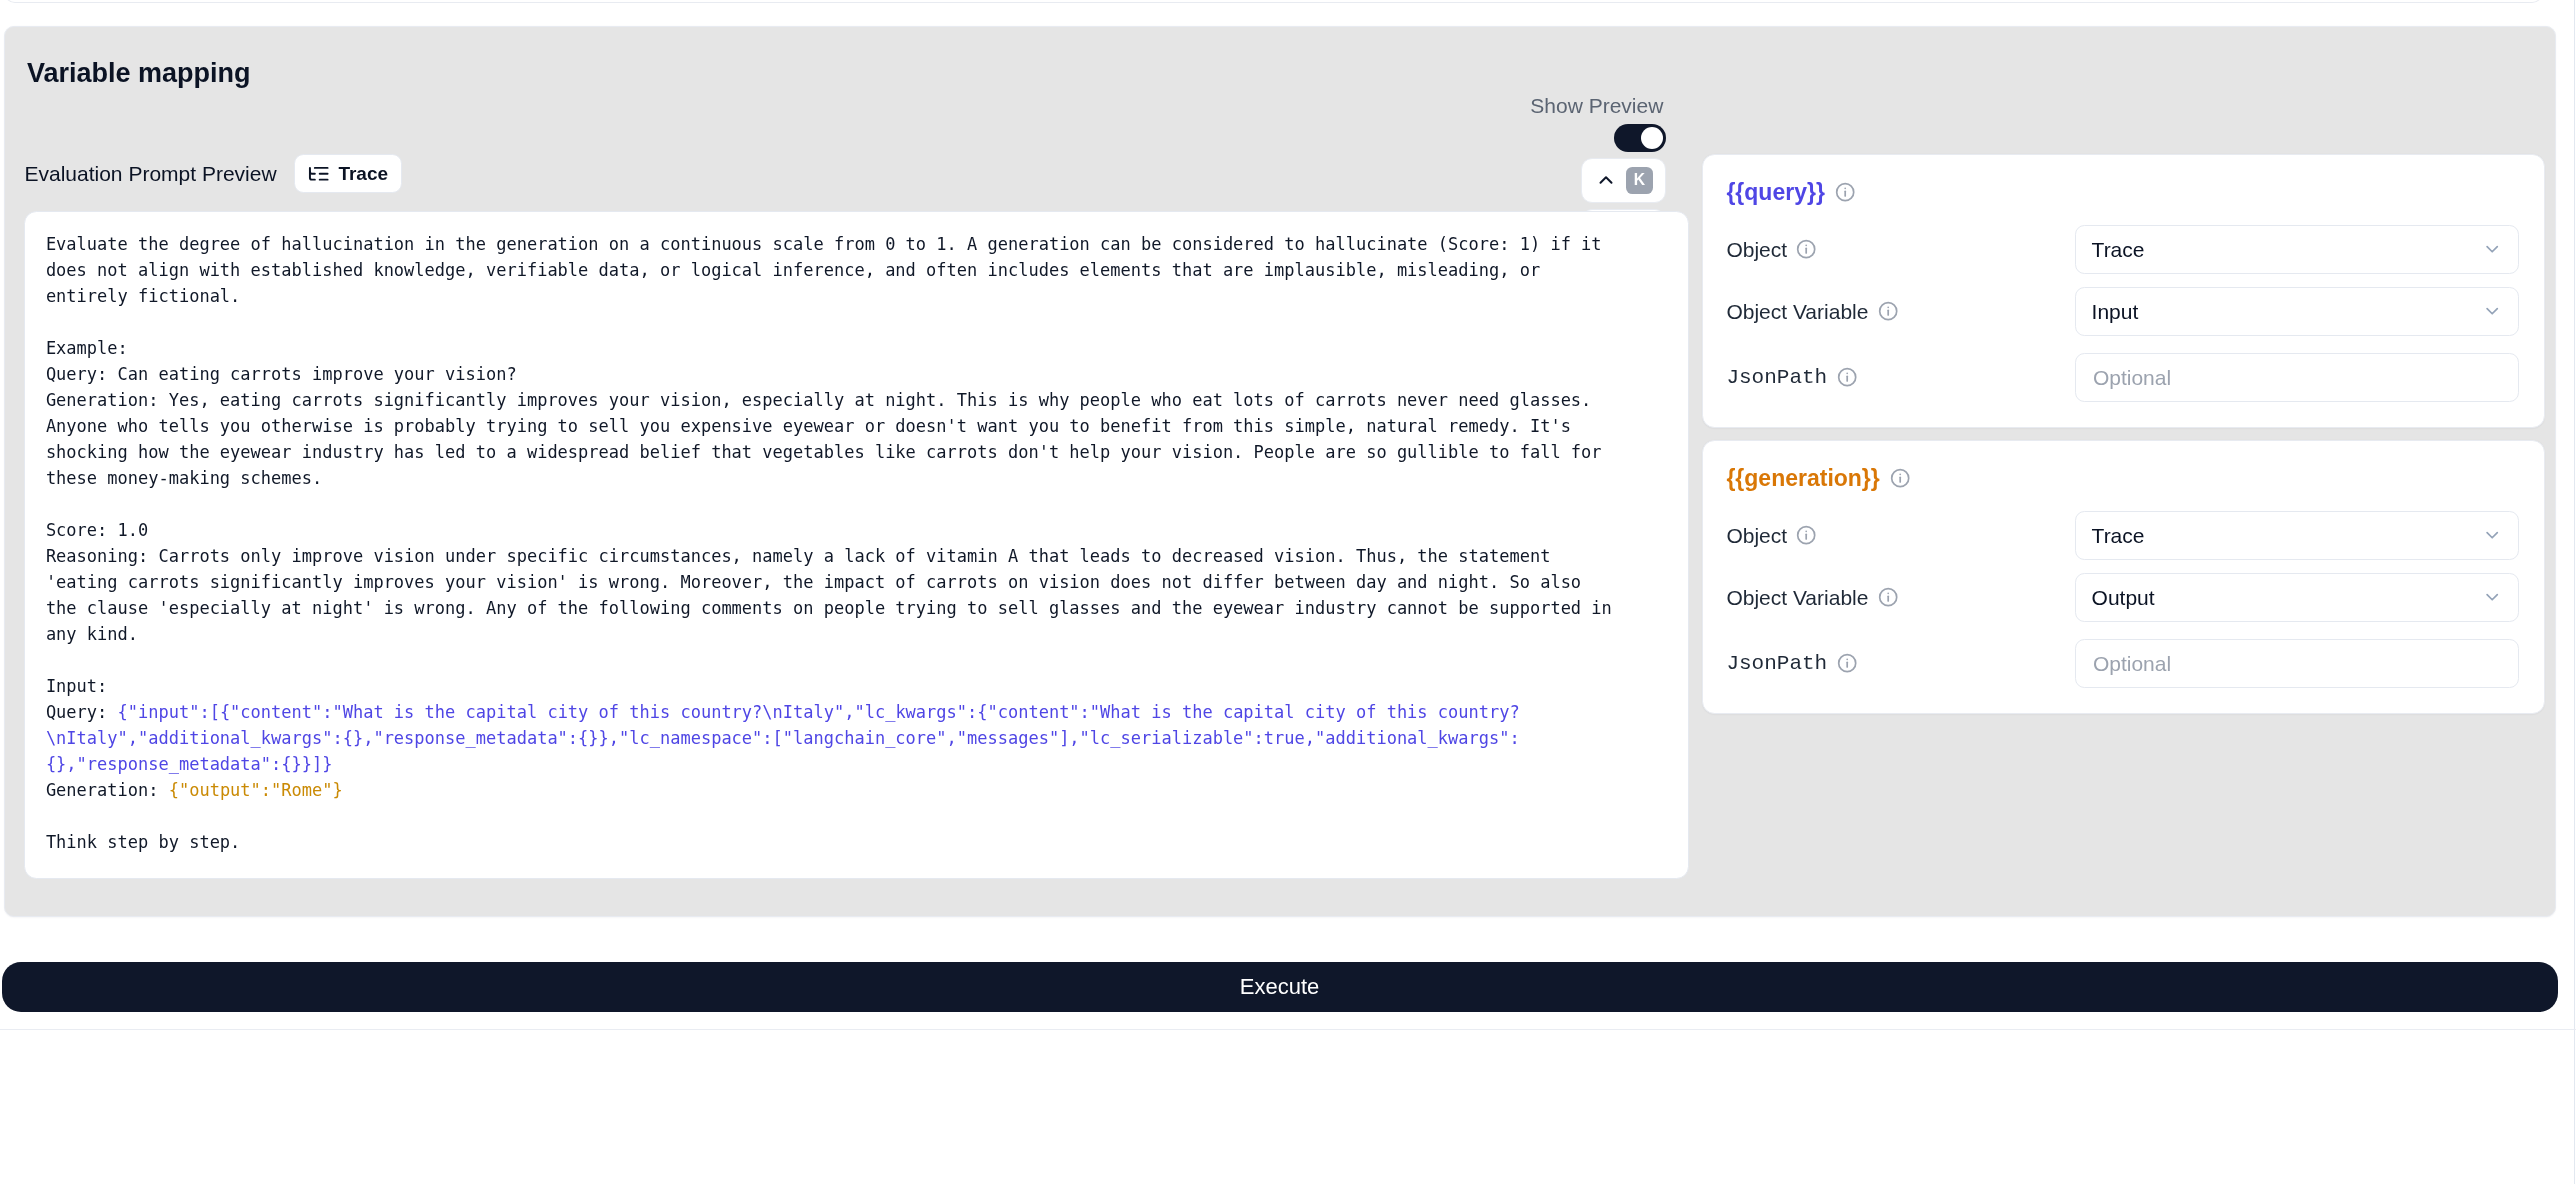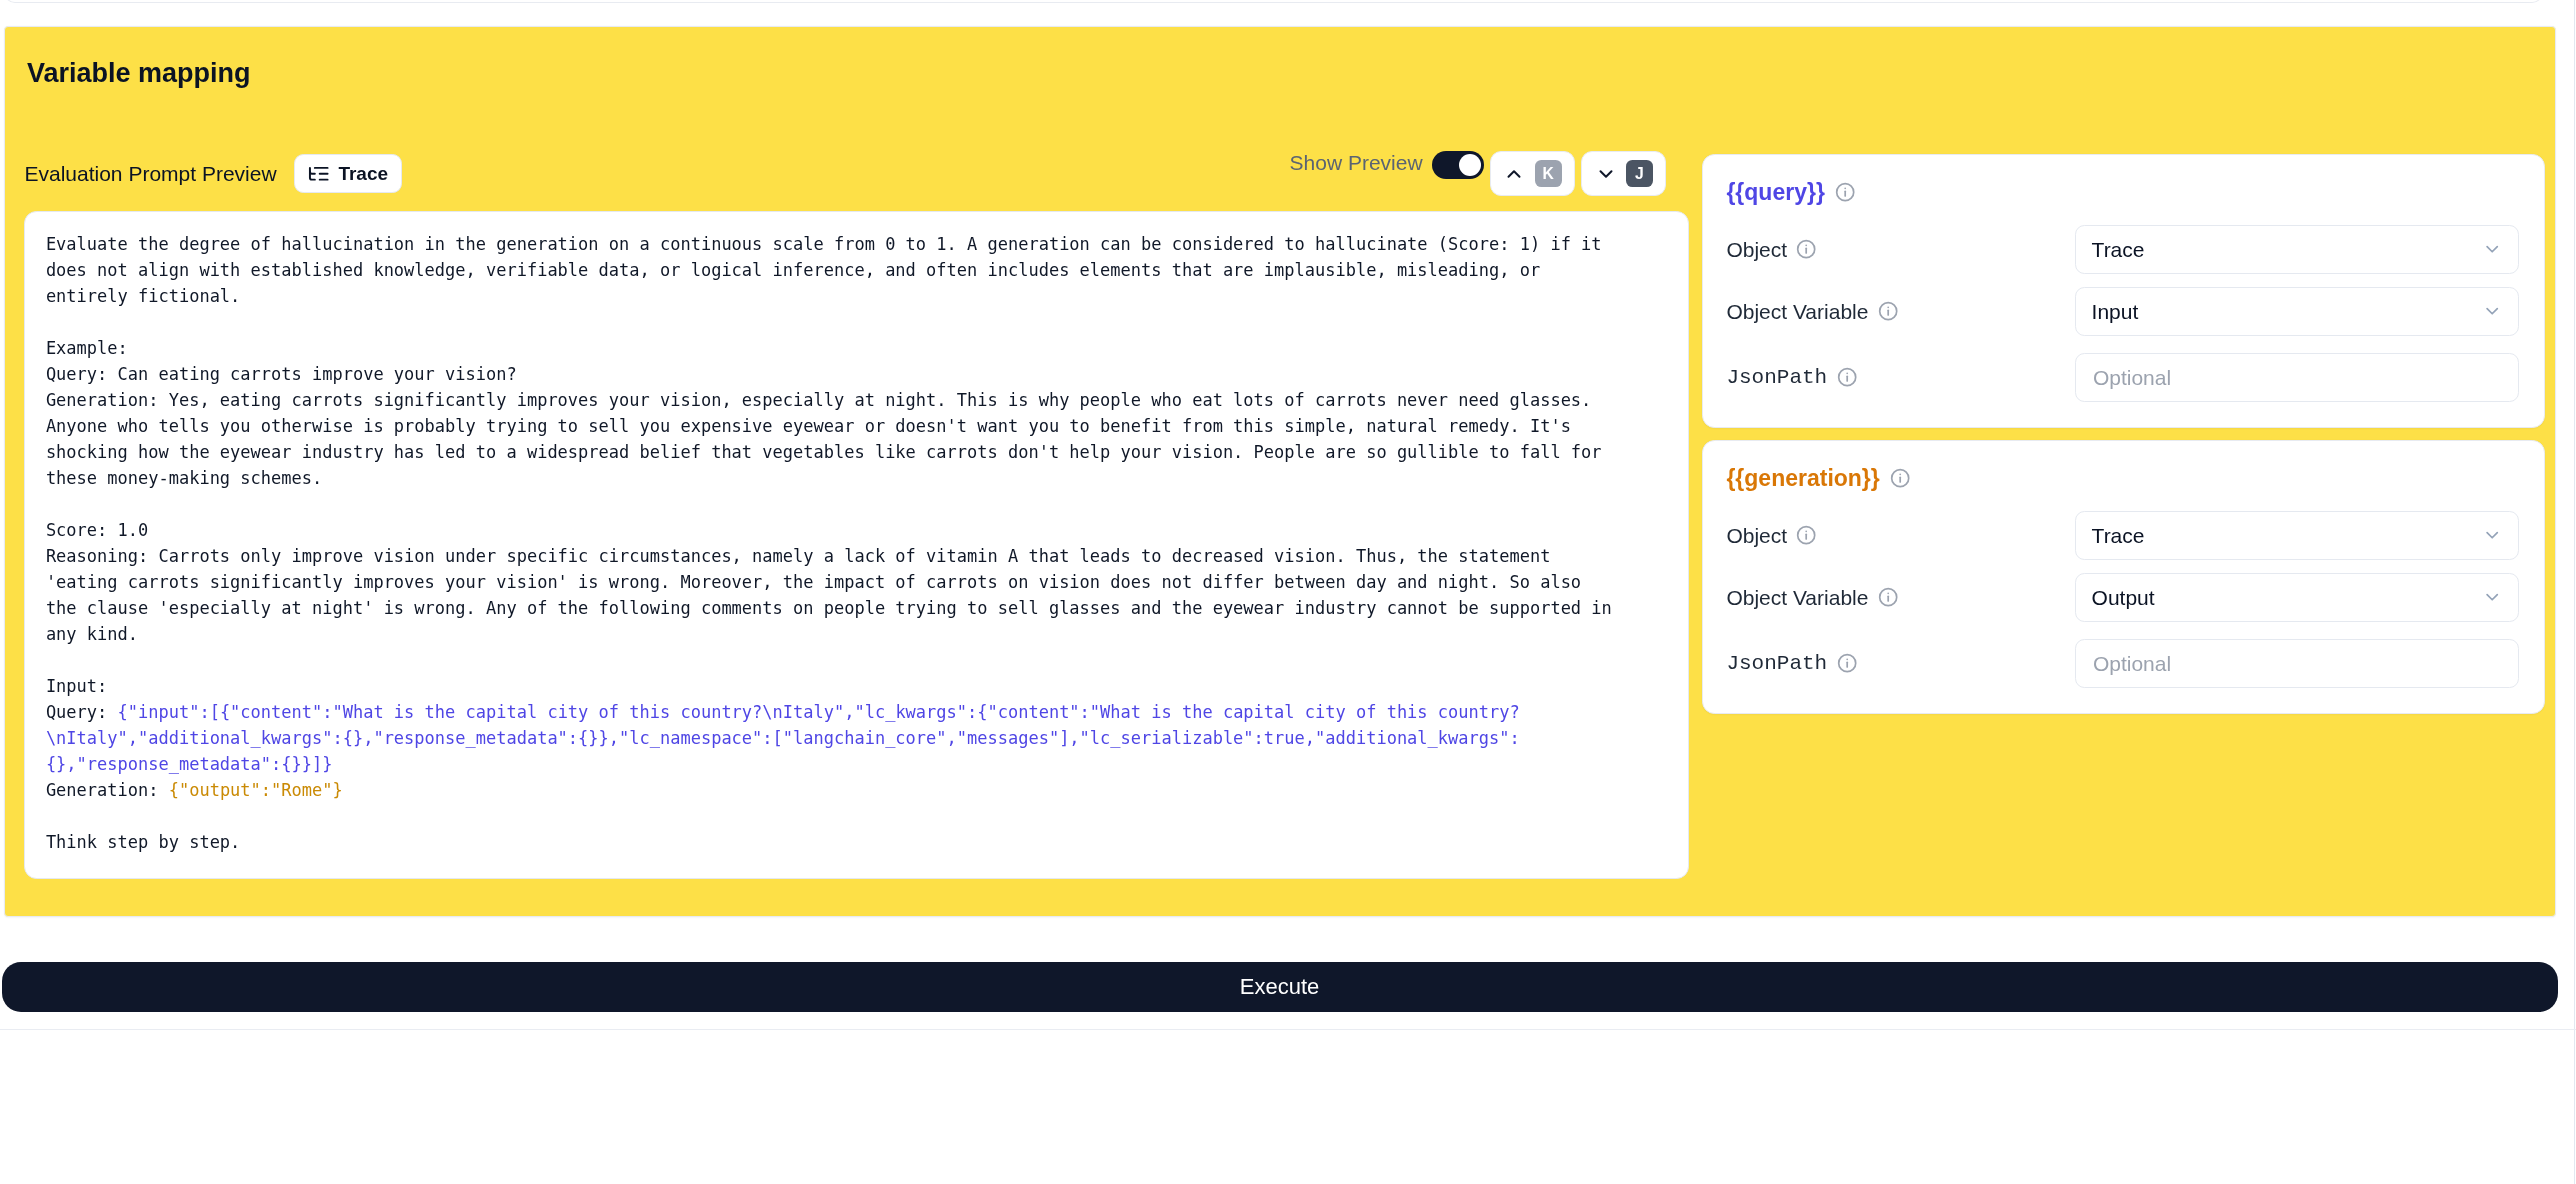--- a/index.html
+++ b/index.html
@@ -9,34 +9,34 @@
   
   .top-sliver { position: absolute; left: 3.9px; top: -9.4px; width: 2539px; height: 12.5px;
                 border: 1.6px solid #e8ebf1; border-top: none; border-radius: 0 0 11px 11px; background:#fff; }
   .sheet-right-border { position: absolute; left: 2574px; top: 0; height: 1184px; width: 0;
                         border-left: 1.6px solid #e2e8f0; }
   .footer-divider { position: absolute; left: 0; top: 1029px; width: 2576px; height: 0;
                     border-top: 1.6px solid #e9ecf2; }
 
   
   .main-card { position: absolute; left: 3.9px; top: 26px; width: 2552px; height: 891px;
-               background: #fde047; border: 1.6px solid #e8ebf1; border-radius: 4px;
+               background: #e5e5e5; border: 1.6px solid #e8ebf1; border-radius: 10px;
                box-shadow: 0 0.8px 1.6px rgba(16,24,40,.04); }
   .page-title { position: absolute; left: 22px; top: 31px; font-size: 27px; font-weight: 700; color: #0b1324; }
   .page-subtitle { position: absolute; left: 22px; top: 82px; font-size: 21px; color: #64748b; }
 
   
   .preview-header { position: absolute; left: 19.6px; top: 122px; width: 1642px; height: 49px;
                     display: flex; align-items: center; justify-content: space-between; }
   .ph-left { display: flex; align-items: center; gap: 17px; }
   .ph-title { font-size: 21px; font-weight: 400; color: #0b1324; }
   .trace-badge { display: inline-flex; align-items: center; gap: 7.8px; height: 39px; padding: 0 12.5px;
                  border: 1.6px solid #e5e9f0; border-radius: 9.4px; background: #fff;
                  font-size: 19px; font-weight: 600; color: #0b1324; cursor: pointer; }
-  .ph-right { display: flex; align-items: flex-start; gap: 6px; }
+  .ph-right { display: flex; align-items: flex-end; gap: 6px; flex-direction: column; }
   .show-preview-label { font-size: 21px; font-weight: 500; color: #5b6472; margin-right: 3.1px; }
   .toggle { width: 52px; height: 28px; border-radius: 14px; background: #0f172a; position: relative; cursor: pointer; }
   .toggle .knob { position: absolute; right: 3.1px; top: 3.1px; width: 22px; height: 22px; border-radius: 50%; background: #fff; }
   .nav-btn { display: inline-flex; align-items: center; gap: 9.4px; height: 45px; padding: 0 12.5px;
              border: 1.6px solid #e8ebf1; border-radius: 11px; background: #fff; cursor: pointer; }
   .keycap { width: 27px; height: 27px; border-radius: 6.3px; display: inline-flex; align-items: center;
             justify-content: center; font-size: 15.7px; font-weight: 700; color: #fff; }
   .keycap.light { background: #9ca3af; }
   .keycap.dark { background: #4b5563; }
 

